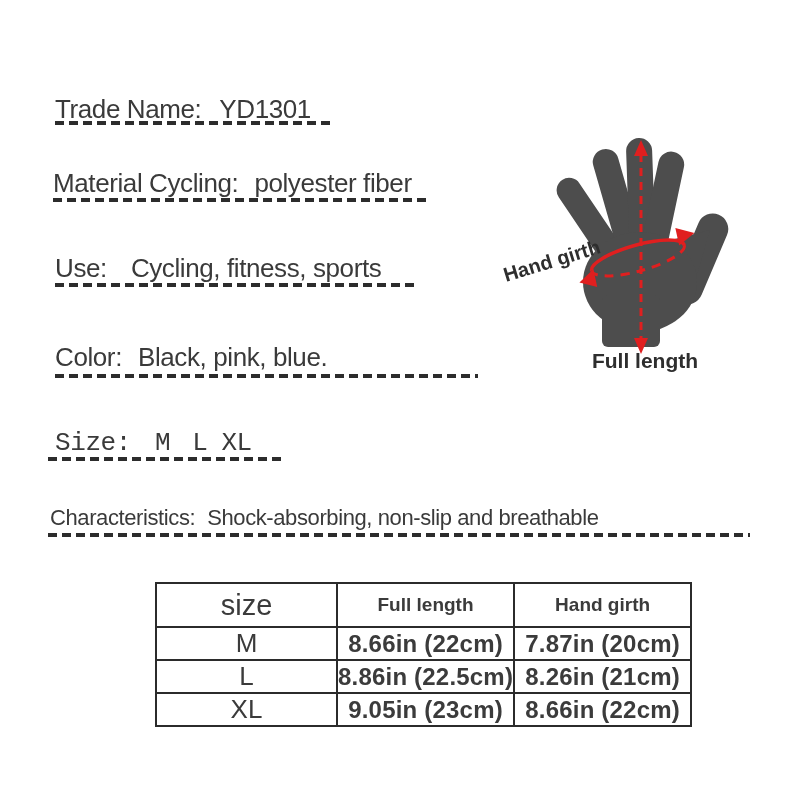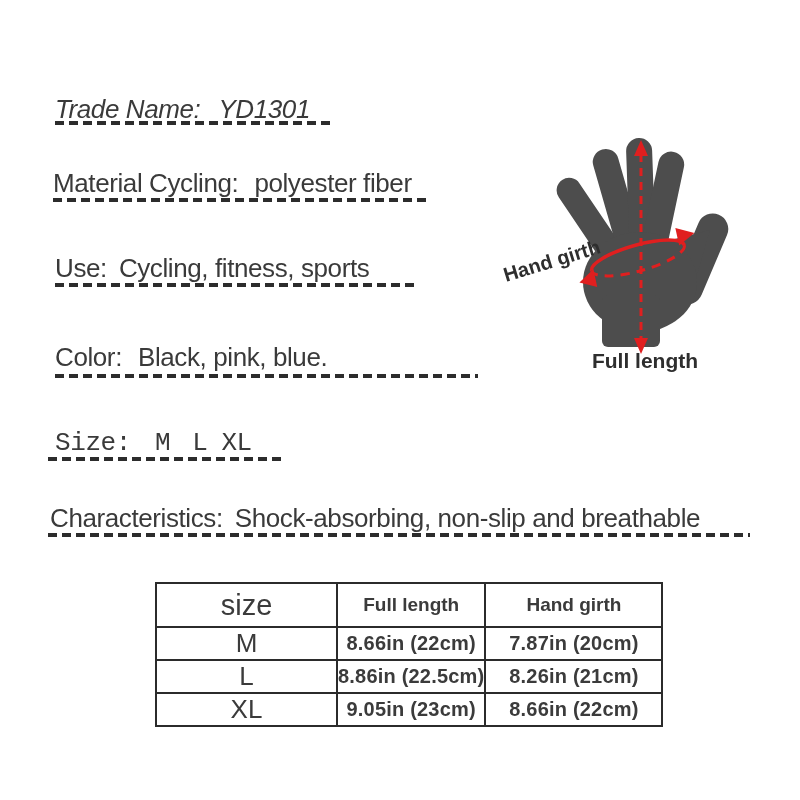--- a/index.html
+++ b/index.html
@@ -9,53 +9,53 @@
   }
   .field{
     position:absolute;white-space:nowrap;font-size:26px;font-weight:500;
     letter-spacing:-0.4px;line-height:30px;color:#3a3a3a;
   }
   .field .val{display:inline-block;}
   .dash{
     position:absolute;height:4px;
     background:repeating-linear-gradient(90deg,#2c2c2c 0 9px,transparent 9px 14px);
   }
-  #f-trade{left:55px;top:94px;font-style:italic;}
+  #f-trade{left:55px;top:94px;}
   #f-material{left:53px;top:168px;}
   #f-use{left:55px;top:253px;}
   #f-color{left:55px;top:342px;}
   #f-size{left:55px;top:428px;font-family:Liberation Mono, monospace;}
-  #f-char{left:50px;top:503px;font-size:26px;}
+  #f-char{left:50px;top:503px;font-size:22px;}
   #d-trade{left:55px;top:121px;width:275px;}
   #d-material{left:53px;top:198px;width:377px;}
   #d-use{left:55px;top:283px;width:363px;}
   #d-color{left:55px;top:374px;width:423px;}
   #d-size{left:48px;top:457px;width:238px;}
   #d-char{left:48px;top:533px;width:702px;}
-  .g18{margin-left:18px;} .g8{margin-left:16px;} .g28{margin-left:12px;}
+  .g18{margin-left:18px;} .g8{margin-left:16px;} .g28{margin-left:24px;}
   .g16{margin-left:16px;} .g12{margin-left:12px;}
   .sz{display:inline-block;}
   .sz-m{margin-left:24px;} .sz-l{margin-left:22px;} .sz-xl{margin-left:14px;}
 
   #hand-diagram{position:absolute;left:480px;top:130px;width:300px;height:260px;}
 
   #size-table{
     position:absolute;left:155px;top:582px;border-collapse:collapse;table-layout:fixed;
     color:#3b3b3b;
   }
   #size-table td,#size-table th{
     border:2px solid #2b2b2b;text-align:center;vertical-align:middle;padding:0;
     white-space:nowrap;overflow:hidden;
   }
   #size-table tr{height:32px;}
   #size-table tr.hdr{height:44px;}
   .size-h{font-size:29px;font-weight:500;}
   .measure-h{font-size:19px;font-weight:700;}
   .size-cell{font-size:26px;font-weight:500;}
-  .val-cell{font-size:20px;font-weight:600;letter-spacing:0.2px;}
+  .val-cell{font-size:24px;font-weight:600;letter-spacing:0.2px;}
 </style>
 </head>
 <body>
 
 <div class="field" id="f-trade">
   <span>Trade Name:</span><span class="val g18">YD1301</span>
 </div>
 <div class="dash" id="d-trade"></div>
 
 <div class="field" id="f-material">

